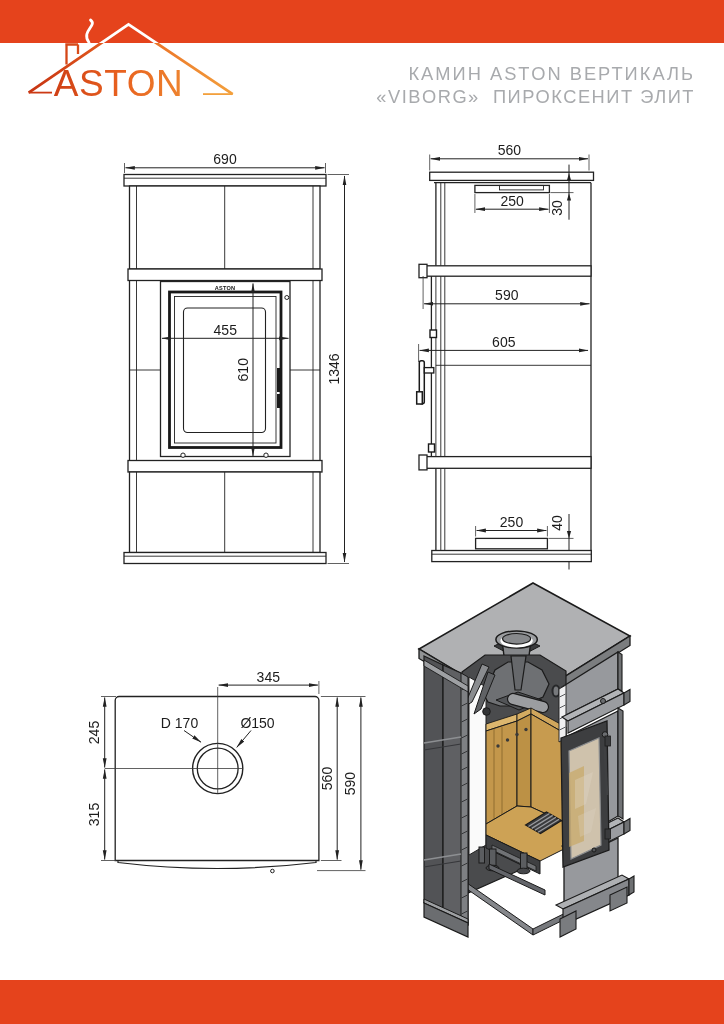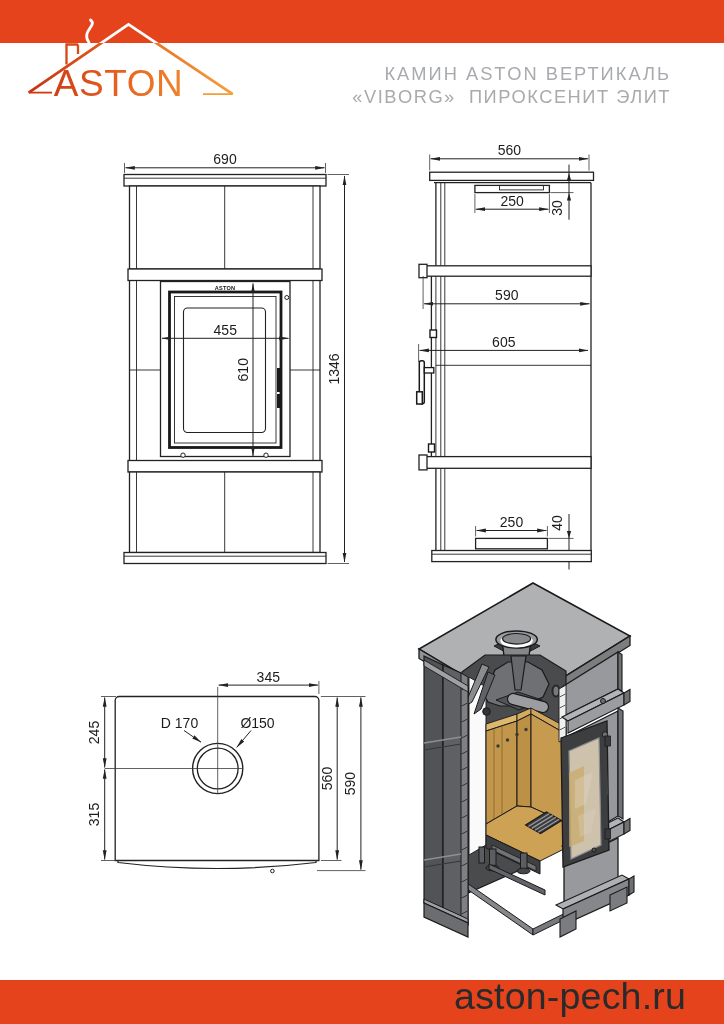--- a/index.html
+++ b/index.html
@@ -1,39 +1,38 @@
 <!DOCTYPE html>
 <html><head>
 <meta charset="utf-8">
 <style>
   html,body { margin:0; padding:0; }
   .page { position:relative; width:724px; height:1024px; background:#fff; overflow:hidden;
           font-family:"Liberation Sans", sans-serif; }
   .topbar { position:absolute; left:0; top:0; width:724px; height:43px; background:#E5431C; }
   .botbar { position:absolute; left:0; top:980px; width:724px; height:44px; background:#E5431C; }
   .boturl { position:absolute; right:38px; top:978px; font-size:37.5px; line-height:37.5px; color:#2A2A2C; letter-spacing:0.2px; }
-  .title { position:absolute; right:53px; top:63px; text-align:right; color:#A8AAAD;
+  .title { position:absolute; right:29px; top:63px; text-align:right; color:#A8AAAD;
            font-size:18.3px; letter-spacing:1.5px; line-height:22.5px; }
   svg text { font-family:"Liberation Sans", sans-serif; }
   .t { fill:#1c1c1c; text-anchor:middle; }
   .d { stroke:#222; stroke-width:1; fill:none; }
   .e { stroke:#3a3a3a; stroke-width:0.8; fill:none; }
   .o { fill:#fff; stroke:#222; stroke-width:1.3; }
   .o2 { stroke:#222; stroke-width:1.3; fill:none; }
   .i { stroke:#222; stroke-width:0.9; fill:none; }
 </style>
 </head>
 <body>
 <div class="page">
 
 <div class="topbar"></div>
 
 <div class="botbar"></div>
 
-<div class="boturl">aston-pech.ru</div>
 
 <div class="title"><span style="letter-spacing:2px">КАМИН ASTON ВЕРТИКАЛЬ</span><br>«VIBORG»&nbsp;&nbsp;ПИРОКСЕНИТ ЭЛИТ</div>
 
 <svg style="position:absolute;left:0;top:0" width="260" height="120" viewBox="0 0 260 120">
   <defs>
     <linearGradient id="lg" x1="28" y1="0" x2="233" y2="0" gradientUnits="userSpaceOnUse">
       <stop offset="0" stop-color="#C63312"></stop>
           <stop offset="0.45" stop-color="#E8611F"></stop>
           <stop offset="1" stop-color="#F3A03C"></stop>
     </linearGradient>

